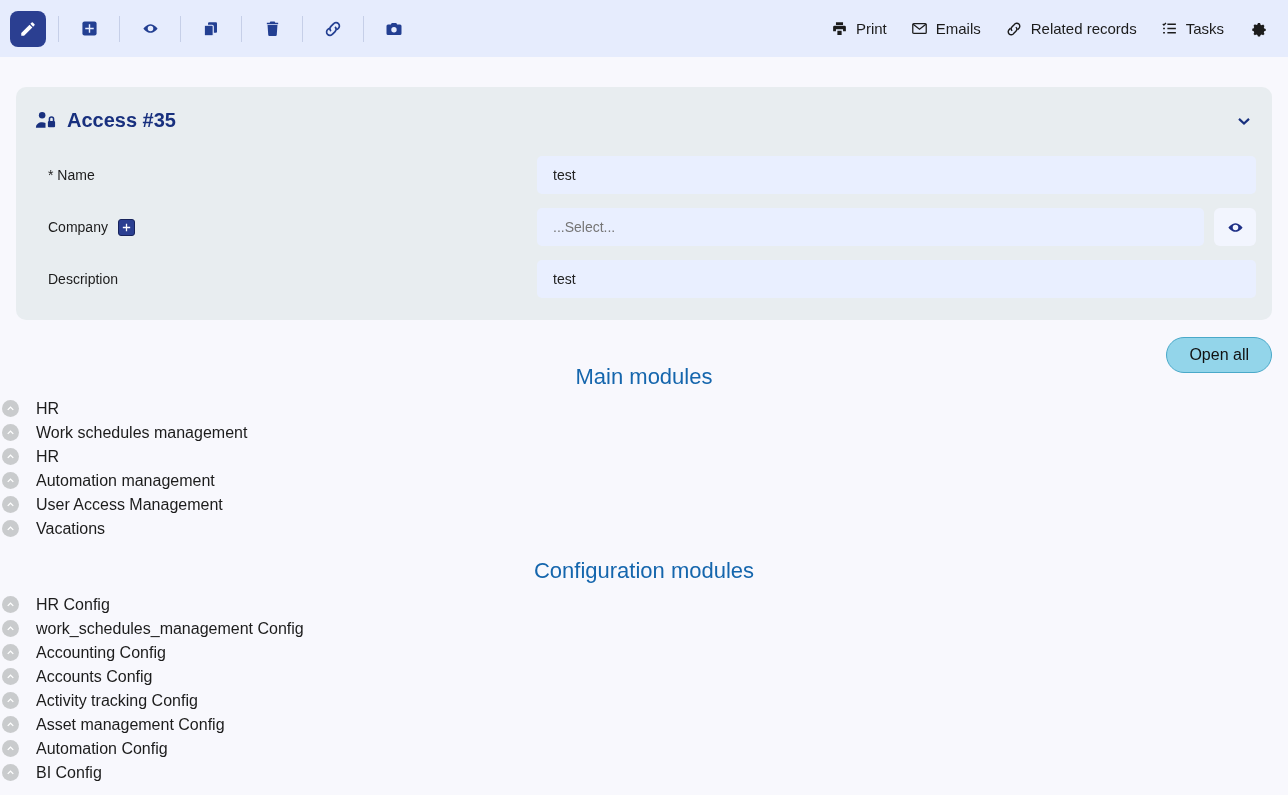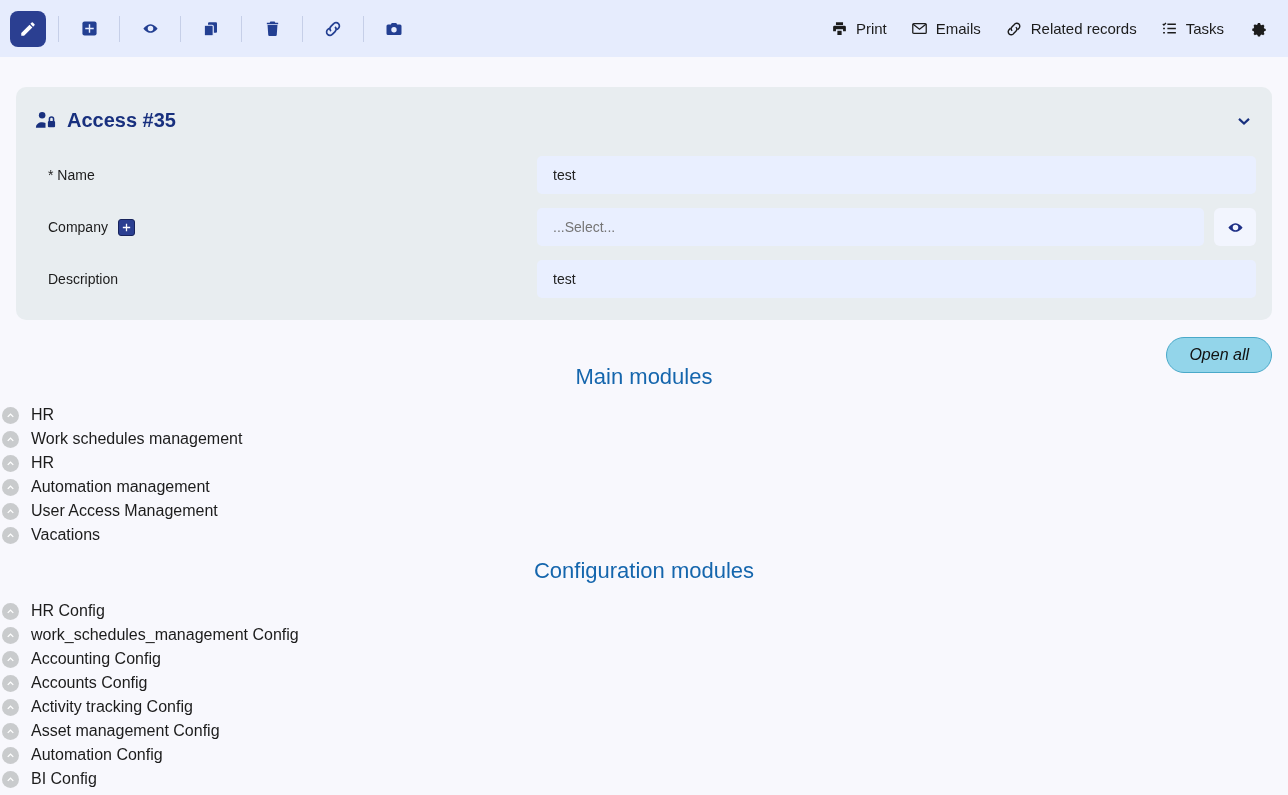--- a/index.html
+++ b/index.html
@@ -124,36 +124,35 @@
   }
   .openall {
     background: #93d5ea;
     border: 1px solid #4aa9c9;
     border-radius: 20px;
     padding: 8px 22px;
     font-size: 16px;
     color: #111;
     cursor: pointer;
     font-family: "Liberation Sans", sans-serif;
-    font-style: italic;
   }
 
   
   .section-title {
     text-align: center;
     font-size: 22px;
     color: #1566ad;
     margin-top: -9px;
     padding-bottom: 10px;
   }
   .section-title.second { margin-top: 14px; padding-bottom: 12px; }
 
   .mod-list { padding: 0 0 0 0; }
   .mod-item {
-    display: flex; align-items: flex-end; gap: 12px;
+    display: flex; align-items: flex-start; gap: 17px;
     height: 24px;
     padding-left: 2px;
     cursor: pointer;
   }
   .mod-icon {
     width: 17px; height: 17px;
     border-radius: 50%;
     background: #c9cbcd;
     display: flex; align-items: center; justify-content: center;
     flex: 0 0 17px;

